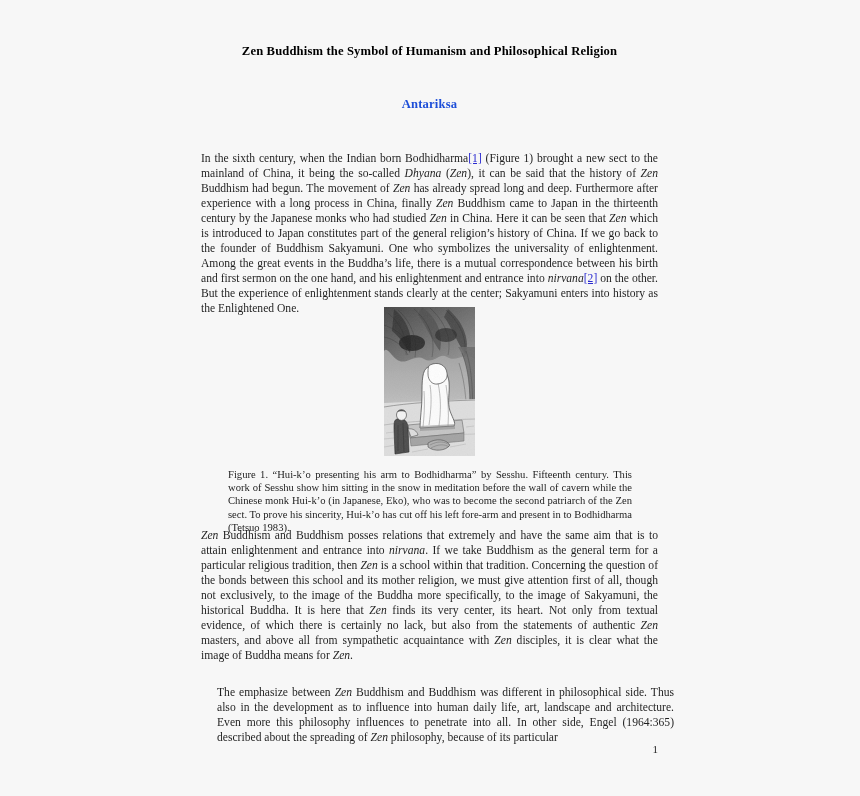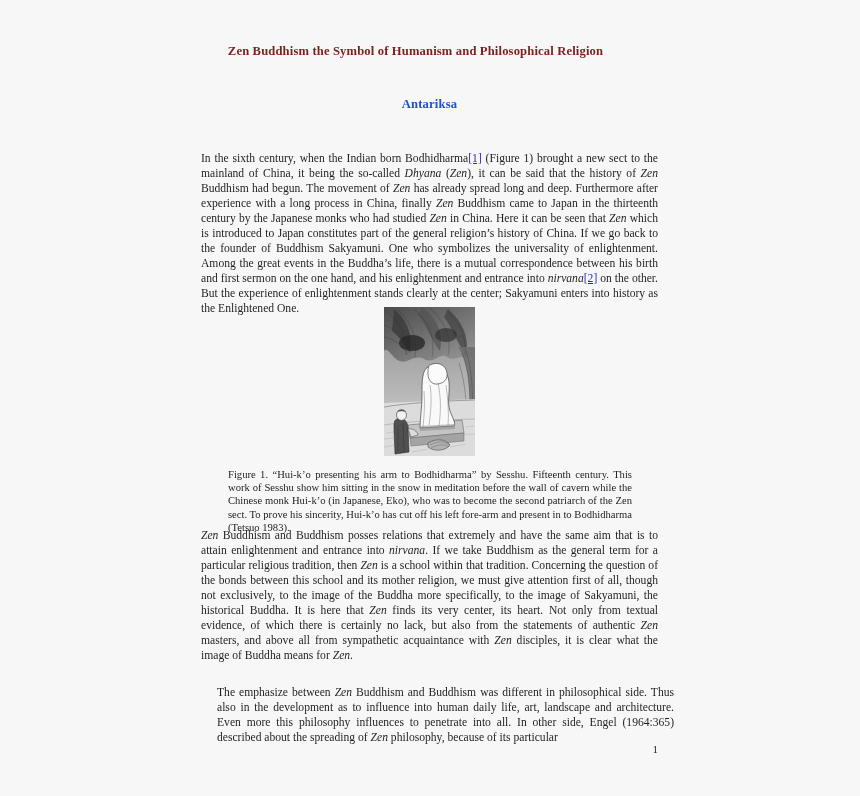--- a/index.html
+++ b/index.html
@@ -20,29 +20,29 @@
     position: absolute;
     left: 0; top: 0;
     width: 860px;
     height: 796px;
     box-sizing: border-box;
   }
 
   
   .doc-title {
     position: absolute;
-    left: 187px;
+    left: 201px;
     top: 36px;
     width: 457px;
     text-align: center;
     font-weight: bold;
     font-size: 12.6px;
     letter-spacing: 0.15px;
     line-height: 1.25;
-    color: #7f1d1d;
+    color: #000000;
   }
   .doc-author {
     position: absolute;
     left: 201px;
     top: 97px;
     width: 457px;
     text-align: center;
     font-weight: bold;
     font-size: 12.6px;
     letter-spacing: 0.2px;

